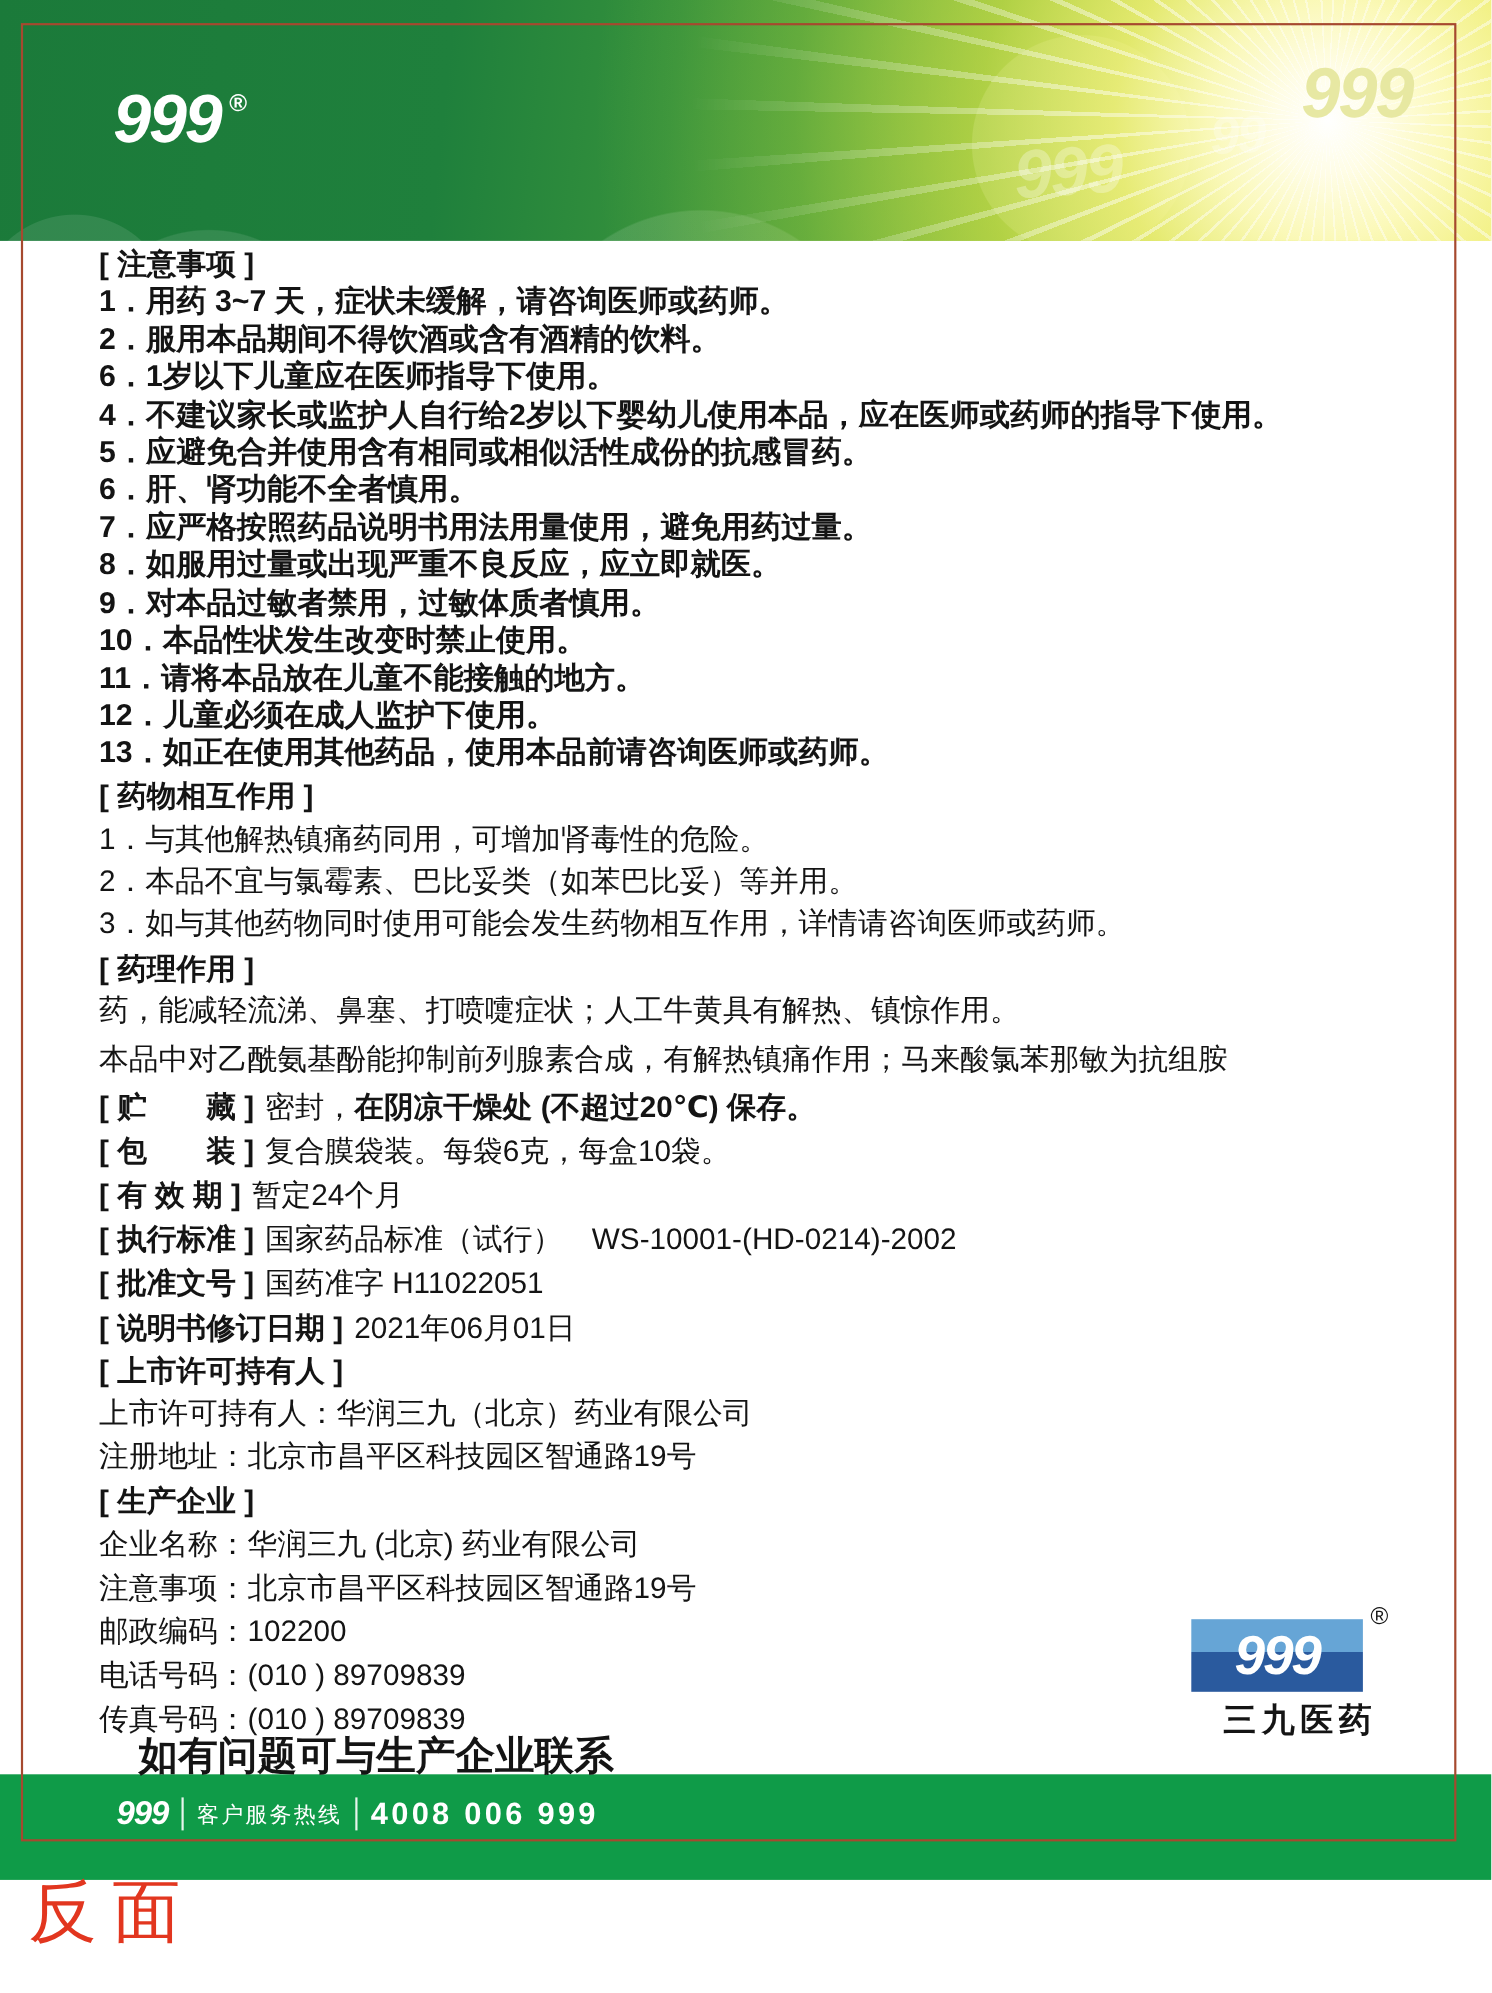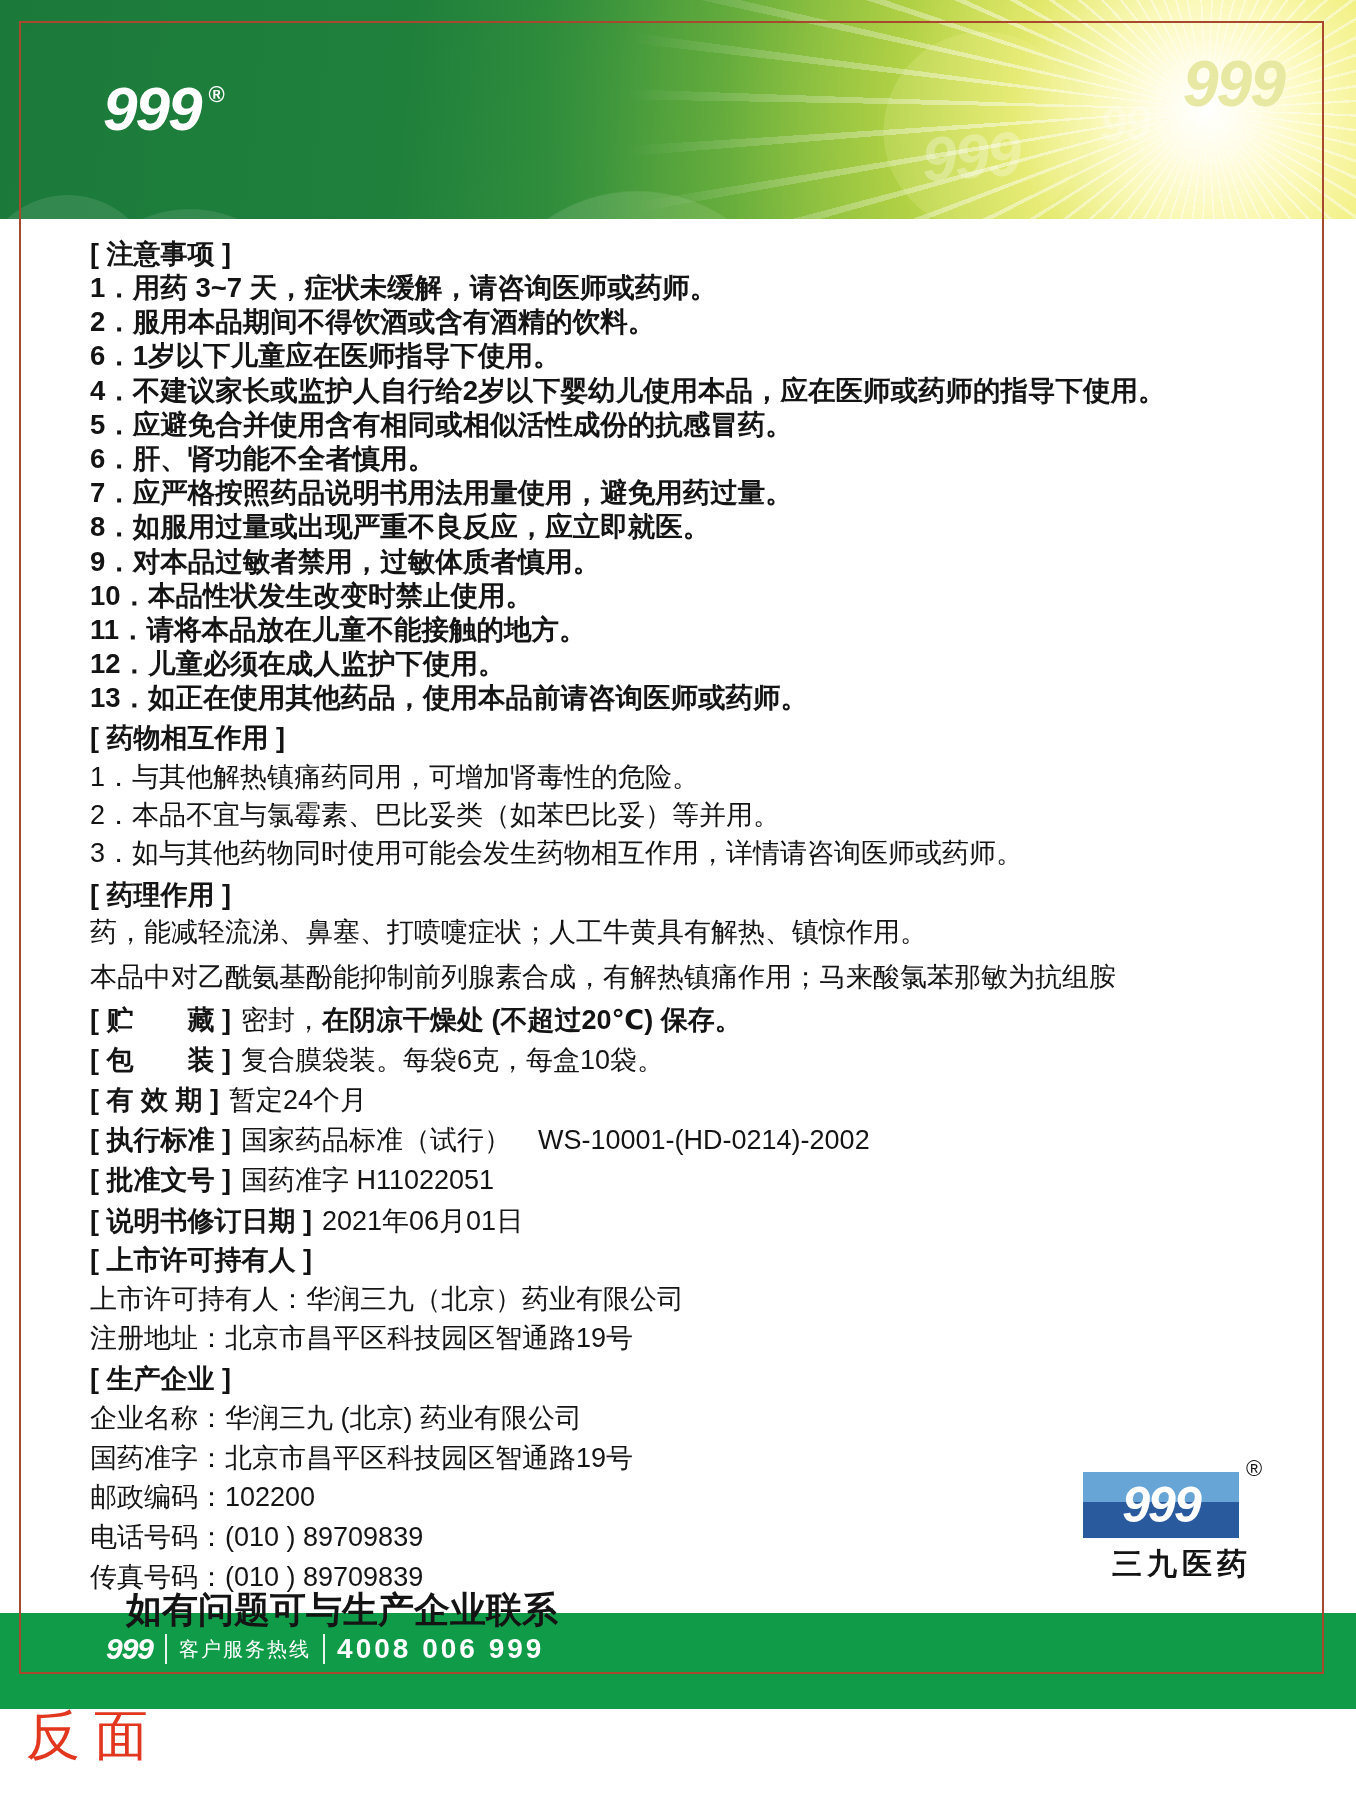--- a/index.html
+++ b/index.html
@@ -89,41 +89,41 @@
   .footer{position:absolute;left:0;top:1613px;width:1356px;height:96px;background:var(--footer-green);z-index:1;}
   .footer-row{position:absolute;left:106px;top:20px;display:flex;align-items:center;color:#ffffff;}
   .f-999{font-size:30px;font-weight:bold;font-style:italic;letter-spacing:-1px;line-height:1;}
   .fdiv{width:2px;height:30px;background:rgba(255,255,255,0.9);margin:0 12px;}
   .f-label{font-size:20px;font-weight:normal;letter-spacing:2px;}
   .f-phone{font-size:28px;font-weight:bold;letter-spacing:3px;}
 
   
   .back-label{
     position:absolute;left:26px;top:1708px;z-index:4;
-    font-size:54px;color:var(--back-red);letter-spacing:14px;line-height:1;
+    font-size:62px;color:var(--back-red);letter-spacing:14px;line-height:1;
   }
 </style>
 </head>
 <body>
 
 <div class="page">
 
   <div class="header">
     <div class="rays"></div>
     <span class="wm wm1">999</span>
     <span class="wm wm2">99</span>
     <span class="wm wm3">999</span>
     <div class="hdr-logo">
       <span>999</span><sup>®</sup>
     </div>
   </div>
 
   <div class="content">
 
-    <div class="h" style="margin-top:18px">[ 注意事项 ]</div>
+    <div class="h" style="margin-top:4px">[ 注意事项 ]</div>
     <div class="notice-item">1．用药 3~7 天，症状未缓解，请咨询医师或药师。</div>
     <div class="notice-item">2．服用本品期间不得饮酒或含有酒精的饮料。</div>
     <div class="notice-item">6．1岁以下儿童应在医师指导下使用。</div>
     <div class="notice-item">4．不建议家长或监护人自行给2岁以下婴幼儿使用本品，应在医师或药师的指导下使用。</div>
     <div class="notice-item">5．应避免合并使用含有相同或相似活性成份的抗感冒药。</div>
     <div class="notice-item">6．肝、肾功能不全者慎用。</div>
     <div class="notice-item">7．应严格按照药品说明书用法用量使用，避免用药过量。</div>
     <div class="notice-item">8．如服用过量或出现严重不良反应，应立即就医。</div>
     <div class="notice-item">9．对本品过敏者禁用，过敏体质者慎用。</div>
     <div class="notice-item">10．本品性状发生改变时禁止使用。</div>
@@ -158,21 +158,21 @@
     <div class="kv">
       <span class="kv-label">[ 说明书修订日期 ]</span><span>2021年06月01日</span>
     </div>
 
     <div class="h h-holder">[ 上市许可持有人 ]</div>
     <div class="plain">上市许可持有人：华润三九（北京）药业有限公司</div>
     <div class="plain">注册地址：北京市昌平区科技园区智通路19号</div>
 
     <div class="h h-manu">[ 生产企业 ]</div>
     <div class="manu-line">企业名称：华润三九 (北京) 药业有限公司</div>
-    <div class="manu-line">国药准字：北京市昌平区科技园区智通路19号</div>
+    <div class="manu-line">注意事项：北京市昌平区科技园区智通路19号</div>
     <div class="manu-line">邮政编码：102200</div>
     <div class="manu-line">电话号码：(010 ) 89709839</div>
     <div class="manu-line">传真号码：(010 ) 89709839</div>
     <div class="note-bold">如有问题可与生产企业联系</div>
   </div>
 
   <div class="badge-box">
     <span class="badge-999">999</span>
   </div>
   <span class="badge-reg">®</span>

